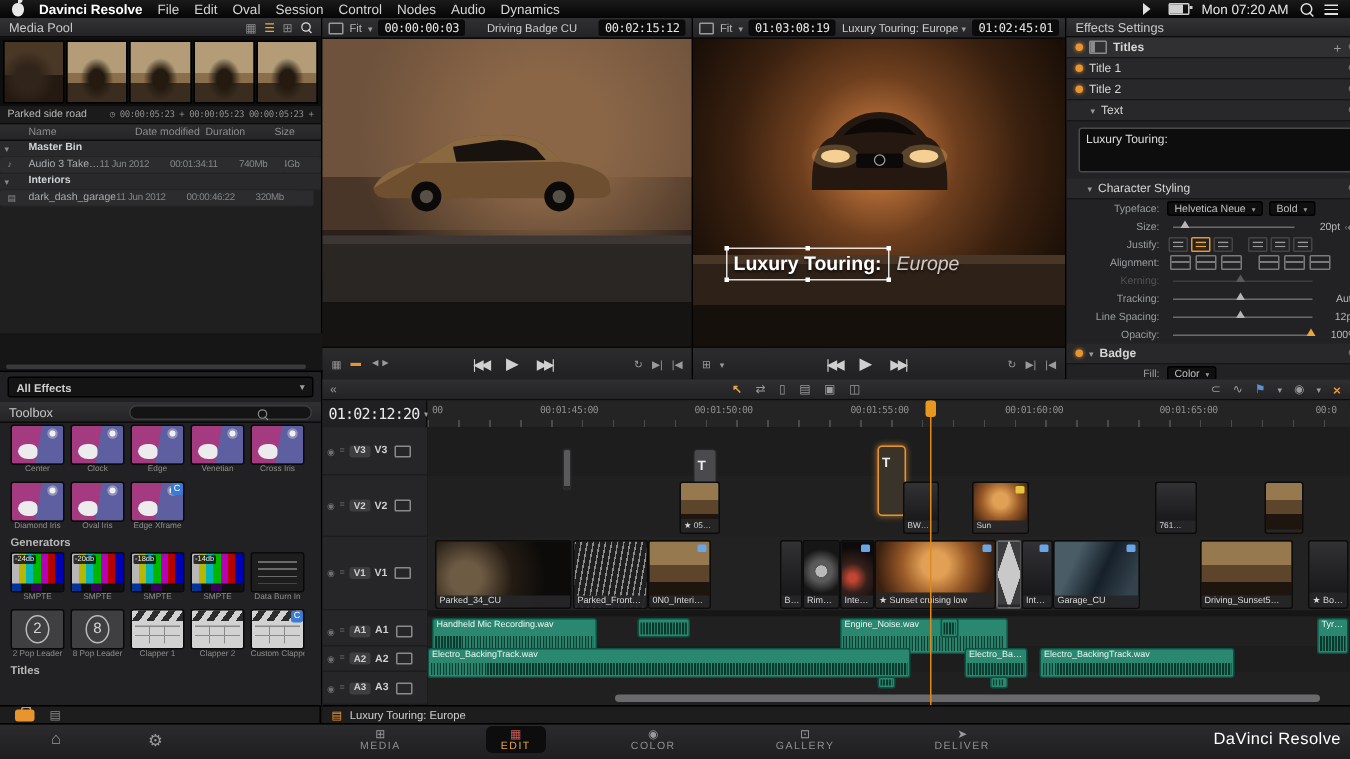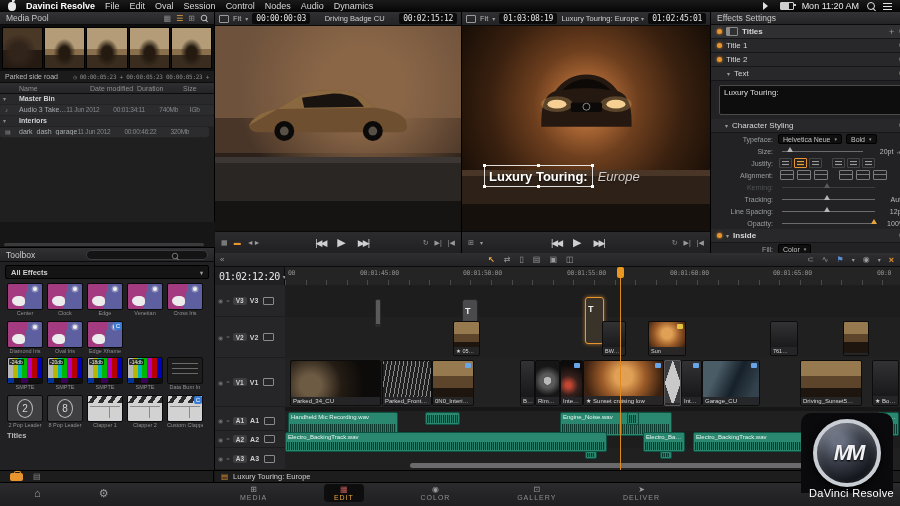--- a/index.html
+++ b/index.html
@@ -243,21 +243,21 @@
         <span class="mitem">Oval</span>
         <span class="mitem">Session</span>
         <span class="mitem">Control</span>
         <span class="mitem">Nodes</span>
         <span class="mitem">Audio</span>
         <span class="mitem">Dynamics</span>
       </span>
     <span id="menu-right">
       <span class="spk"></span>
       <span class="batt"></span>
-      <span>Mon 11:20 AM</span>
+      <span>Mon 07:20 AM</span>
       <span class="mag"></span>
       <span class="listicon"></span>
     </span>
   </div>
 
   <div id="media-pool" class="abs">
     <div id="mp-head" class="phead">
       <span>Media Pool</span>
       <span class="hicons">
         <span>▦</span>
@@ -655,44 +655,44 @@
     <div class="fxrow">
       <span class="lbl">Opacity:</span>
       <span class="slider">
           <span class="knob orange" style="left:96%;"></span>
         </span>
       <span class="val">100%</span>
     </div>
     <div class="fxband sub" style="padding-left:6px;">
       <span class="dot"></span>
       <span class="caret">▾</span>
-      <span style="font-weight:bold">Inside</span>
+      <span style="font-weight:bold">Badge</span>
       <span class="reset">↺</span>
     </div>
     <div class="fxrow">
       <span class="lbl">Fill:</span>
       <span class="dd">
           <span>Color</span>
           <span class="caret">▾</span>
         </span>
     </div>
 
   </div>
 
   <div id="toolbox" class="abs">
+    <div id="tb-dd">
+      <span>All Effects</span>
+      <span class="caret">▾</span>
+    </div>
     <div id="tb-head">
       <span>Toolbox</span>
       <span id="tb-search">
           <span class="mag"></span>
         </span>
     </div>
-    <div id="tb-dd">
-      <span>All Effects</span>
-      <span class="caret">▾</span>
-    </div>
     <div class="thumbrow">
 
         <div class="fxitem wipe">
           <div class="thumb"></div>
           <div class="cap">Center</div>
         </div>
 
         <div class="fxitem wipe">
           <div class="thumb"></div>
           <div class="cap">Clock</div>
@@ -723,20 +723,21 @@
           <div class="cap">Oval Iris</div>
         </div>
 
         <div class="fxitem wipe has-badge">
           <div class="thumb">
             <span class="badge-c">C</span>
           </div>
           <div class="cap">Edge Xframe</div>
         </div>
       </div>
+    <div class="tb-sec">Generators</div>
     <div class="thumbrow">
 
         <div class="fxitem gen smpte">
           <div class="thumb">
             <span class="db">-24db</span>
 
           </div>
           <div class="cap">SMPTE</div>
         </div>
 
@@ -1134,20 +1135,15 @@
           <span class="pglabel">GALLERY</span>
         </span>
 
         <span class="page">
           <span class="pgico">➤</span>
           <span class="pglabel">DELIVER</span>
         </span>
       </span>
   </div>
 
-  <div id="wm-tile" class="abs">
-    <span class="lens">
-      <span class="mm">MM</span>
-    </span>
-  </div>
   <div id="wm-credit" class="abs">DaVinci Resolve</div>
 
 </div>
 
 </body></html>

